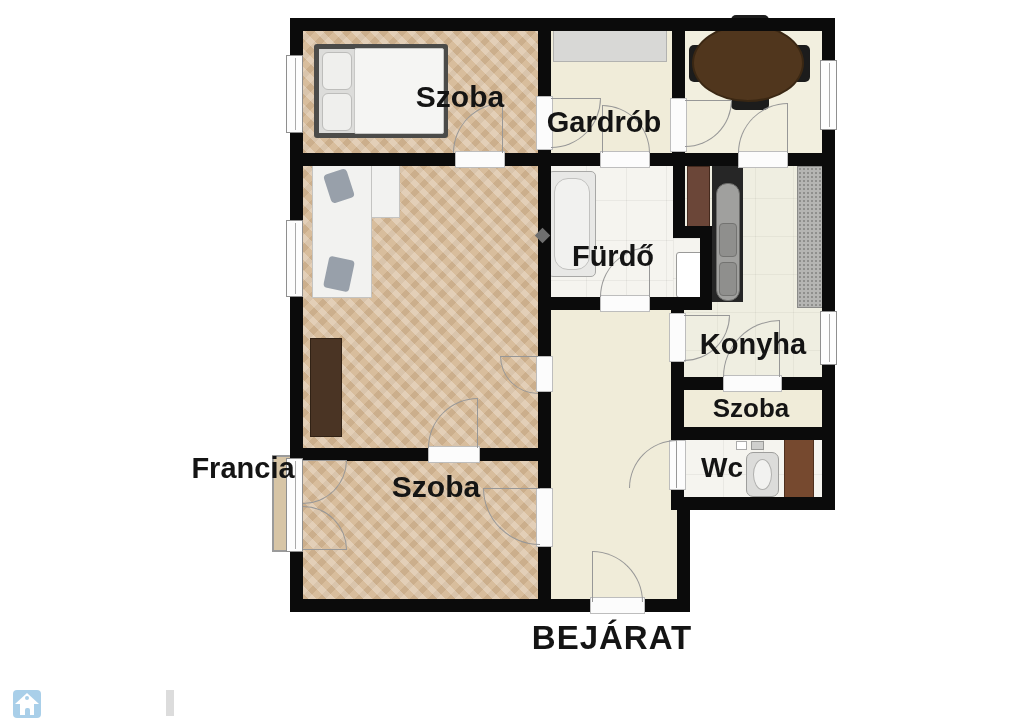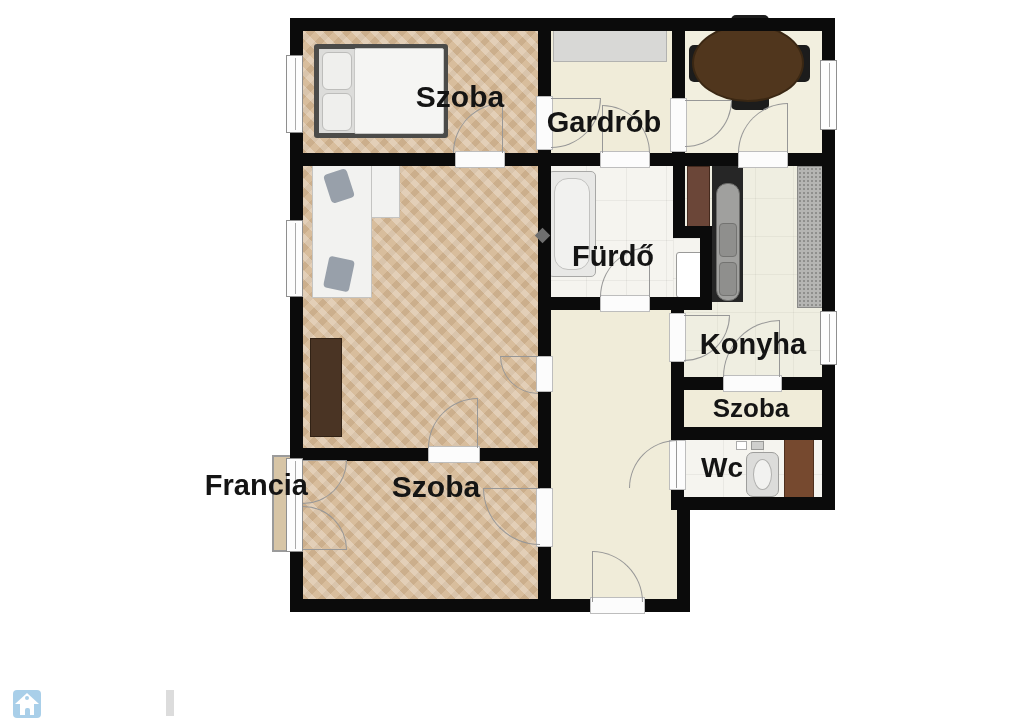--- a/index.html
+++ b/index.html
@@ -156,23 +156,24 @@
   <div class="arc" style="left:592px;top:551px;width:51px;height:51px;border-top:1.5px solid #979797;border-right:1.5px solid #979797;border-left:1.5px solid #979797;border-top-right-radius:100%;"></div>
 
   <div class="rl" style="left:460px;top:97px;font-size:30px;">Szoba</div>
   <div class="rl" style="left:604px;top:122px;font-size:29px;">Gardrób</div>
   <div class="rl" style="left:613px;top:256px;font-size:29px;">Fürdő</div>
   <div class="rl" style="left:753px;top:344px;font-size:29px;text-align:center;">Konyha</div>
   <div class="rl" style="left:751px;top:408px;font-size:26px;">Szoba</div>
   <div class="rl" style="left:722px;top:468px;font-size:28px;">Wc</div>
   <div class="rl" style="left:436px;top:487px;font-size:30px;">Szoba</div>
 
-  <div class="abs" style="left:178px;top:467px;width:130px;text-align:right;font-weight:700;color:#141414;font-size:29px;line-height:36px;">
+  <div class="abs" style="left:178px;top:450px;width:130px;text-align:center;font-weight:700;color:#141414;font-size:29px;line-height:36px;">
     <div>Francia</div>
   </div>
+  <div class="rl" style="left:612px;top:638px;font-size:33px;letter-spacing:1px;">BEJÁRAT</div>
 
   <div class="abs" style="left:8px;top:687px;width:160px;height:33px;background:rgba(255,255,255,.95);border-radius:3px;"></div>
   <div class="abs" style="left:166px;top:690px;width:8px;height:26px;background:#dcdcdc;"></div>
   <div class="abs" style="left:13px;top:690px;width:28px;height:28px;background:#a9cfe9;border-radius:4px;">
     <div style="position:absolute;left:2px;top:3px;width:0;height:0;border-left:12px solid transparent;border-right:12px solid transparent;border-bottom:11px solid #ffffff;"></div>
     <div style="position:absolute;left:12px;top:6px;width:4px;height:4px;background:#a9cfe9;border-radius:50%;"></div>
     <div style="position:absolute;left:7px;top:14px;width:14px;height:11px;background:#ffffff;"></div>
     <div style="position:absolute;left:12px;top:18px;width:5px;height:7px;background:#a9cfe9;border-radius:2px 2px 0 0;"></div>
   </div>
 

